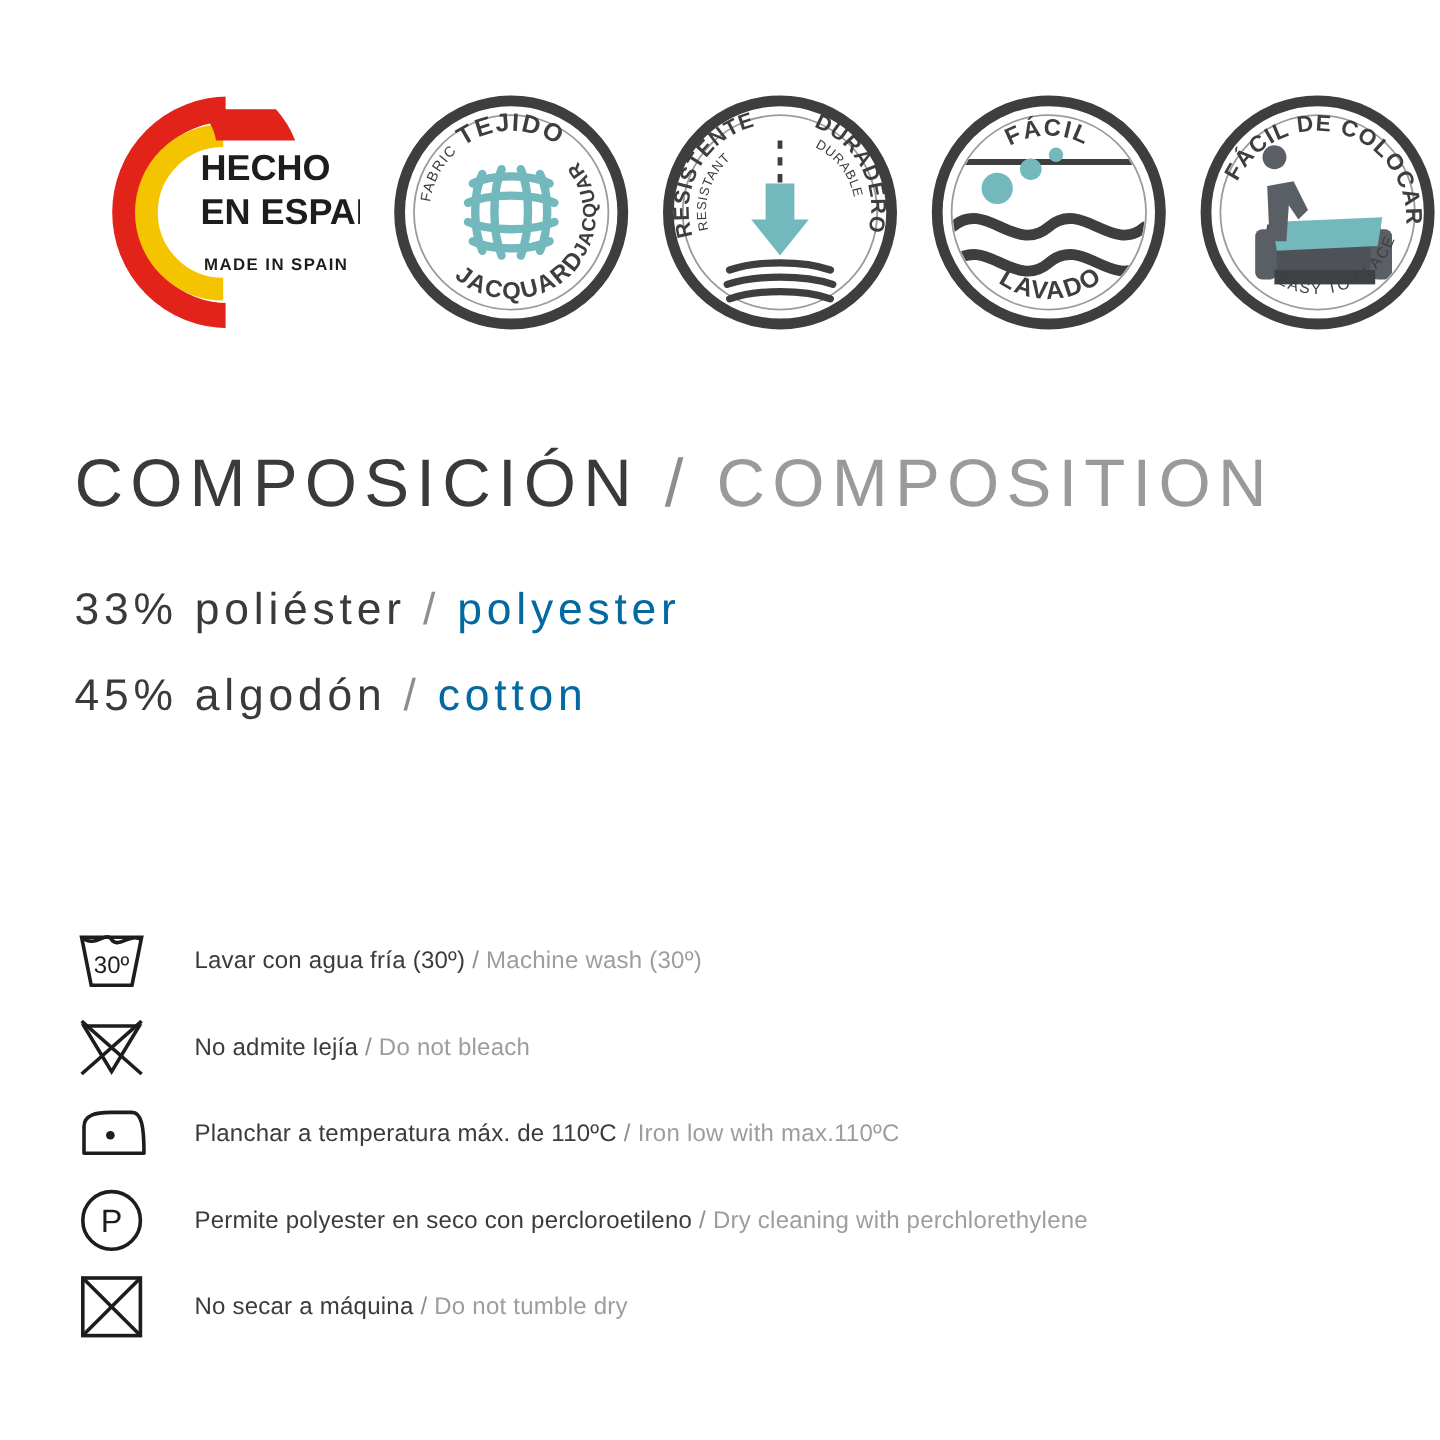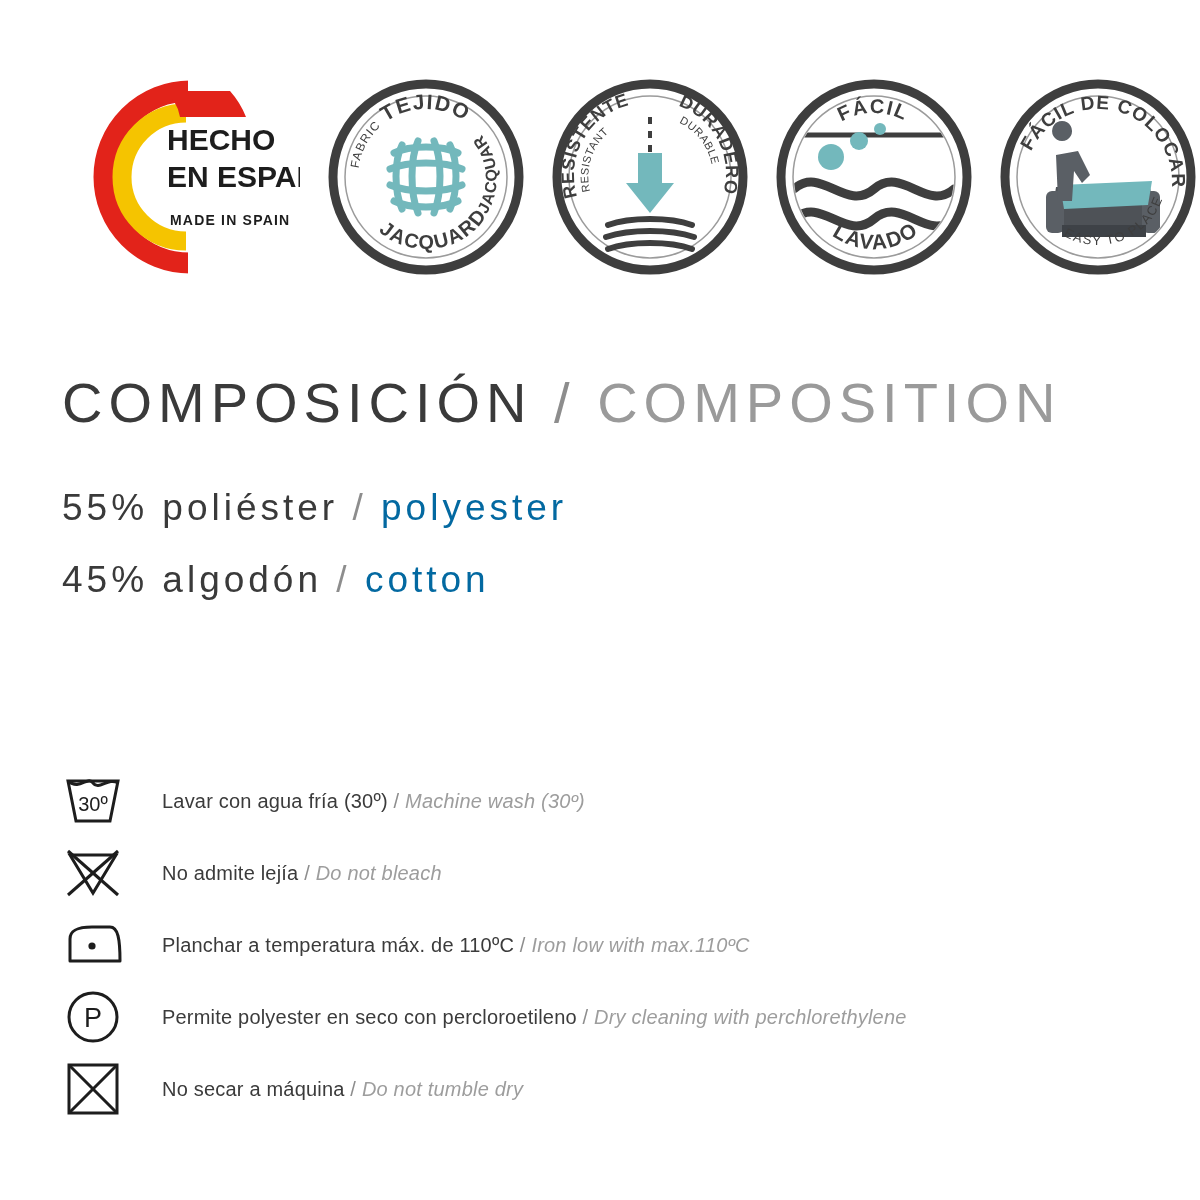--- a/index.html
+++ b/index.html
@@ -91,21 +91,21 @@
     justify-content: flex-start;
   }
   .care-text {
     font-size: 20px;
     color: #3b3b3b;
     margin-left: 32px;
     letter-spacing: 0.2px;
     white-space: nowrap;
   }
   .care-text .sep { color: #8d8d8d; }
-  .care-text .en { color: #9d9d9d; font-style: italic; }
+  .care-text .en { color: #9d9d9d; }
 </style>
 </head>
 <body>
 
 <div class="badges">
 
   <div class="badge-spain">
     <svg width="240" height="200" viewBox="0 0 240 200">
 
       <path d="M 130 14 A 86 86 0 1 0 130 186" fill="none" stroke="#e2231a" stroke-width="21" stroke-linecap="butt"></path>
@@ -267,21 +267,21 @@
 </div>
 
 <div class="composition">
   <div class="comp-title">
     <span>COMPOSICIÓN</span>
     <span class="sep">/</span>
     <span class="en">COMPOSITION</span>
   </div>
 
   <div class="comp-line" style="margin-top:52px;">
-    <span>55% poliéster</span>
+    <span>33% poliéster</span>
     <span class="sep">/</span>
     <span class="en">polyester</span>
   </div>
 
   <div class="comp-line">
     <span>45% algodón</span>
     <span class="sep">/</span>
     <span class="en">cotton</span>
   </div>
 </div>

